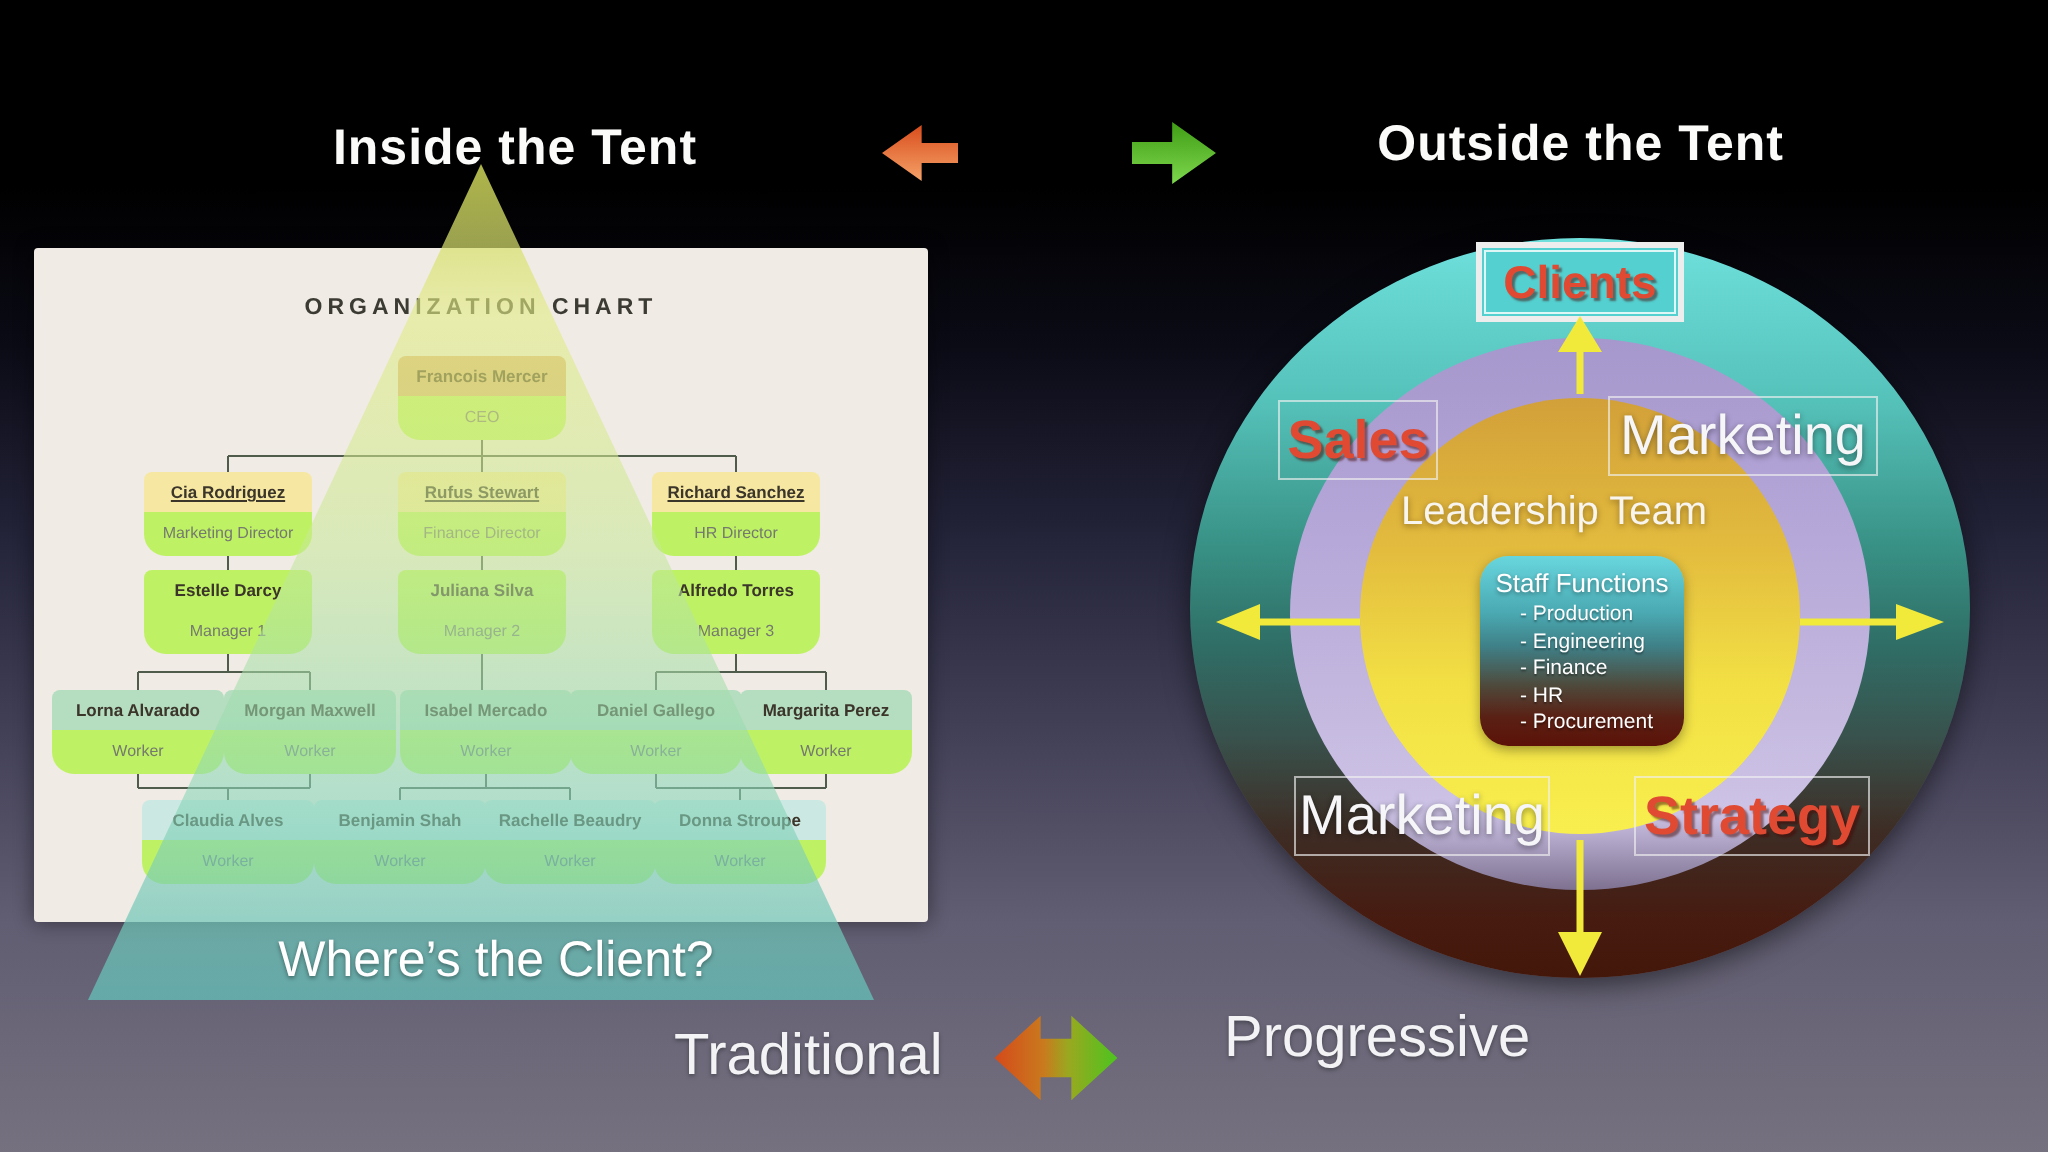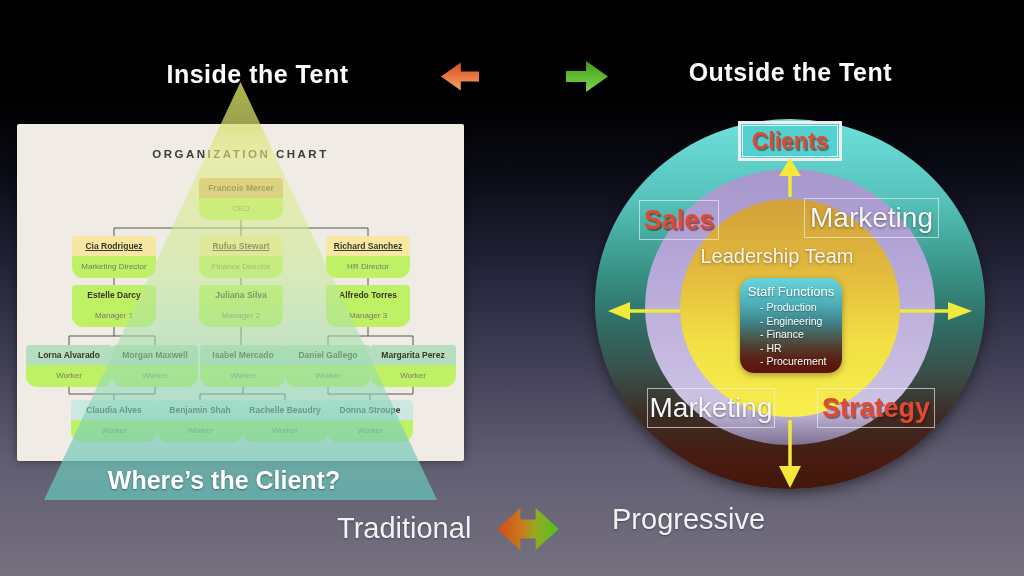--- a/index.html
+++ b/index.html
@@ -34,22 +34,22 @@
   .h-yellow{background:#f6e8a2;text-decoration:underline;}
   .h-orange{background:#bef264;}
   .h-green{background:#b5ddc0;}
   .h-teal{background:#cbe9e2;}
 
   
   .tent-triangle{position:absolute;left:44px;top:82px;width:393px;height:418px;pointer-events:none;z-index:2;
     clip-path:polygon(50% 0%,100% 100%,0% 100%);
     background:linear-gradient(180deg,rgba(206,214,88,.85) 0%,rgba(226,236,132,.6) 18%,
       rgba(200,232,150,.55) 45%,rgba(140,215,185,.6) 75%,rgba(100,190,183,.78) 100%);}
-  .question{position:absolute;left:24px;top:466px;width:400px;text-align:center;color:#fff;
-    font-weight:700;font-size:25px;z-index:3;text-shadow:0 1px 2px rgba(0,0,0,.4);}
+  .question{position:absolute;left:48px;top:466px;width:400px;text-align:center;color:#fff;
+    font-weight:400;font-size:25px;z-index:3;text-shadow:0 1px 2px rgba(0,0,0,.4);}
 
   
   .circle-diagram{position:absolute;left:595px;top:119px;width:390px;height:372px;z-index:2;}
   .ring{position:absolute;border-radius:50%;}
   .ring.outer{left:0;top:0;width:390px;height:370px;box-shadow:0 4px 14px rgba(0,0,0,.5);
     background:linear-gradient(180deg,#6fe0dc 0%,#55c2ba 22%,#389084 42%,#2f6e66 55%,#39504b 68%,#3d2d25 80%,#471b10 92%,#431709 100%);}
   .ring.middle{left:50px;top:50px;width:290px;height:276px;
     background:linear-gradient(180deg,#a697cc 0%,#b5a7d8 35%,#c6bae0 70%,#cdc3e6 86%,#7e7190 100%);}
   .ring.inner{left:85px;top:80px;width:220px;height:218px;
     background:linear-gradient(180deg,#d2a039 0%,#e3bc3e 35%,#f2df44 65%,#f8ef4e 100%);}

